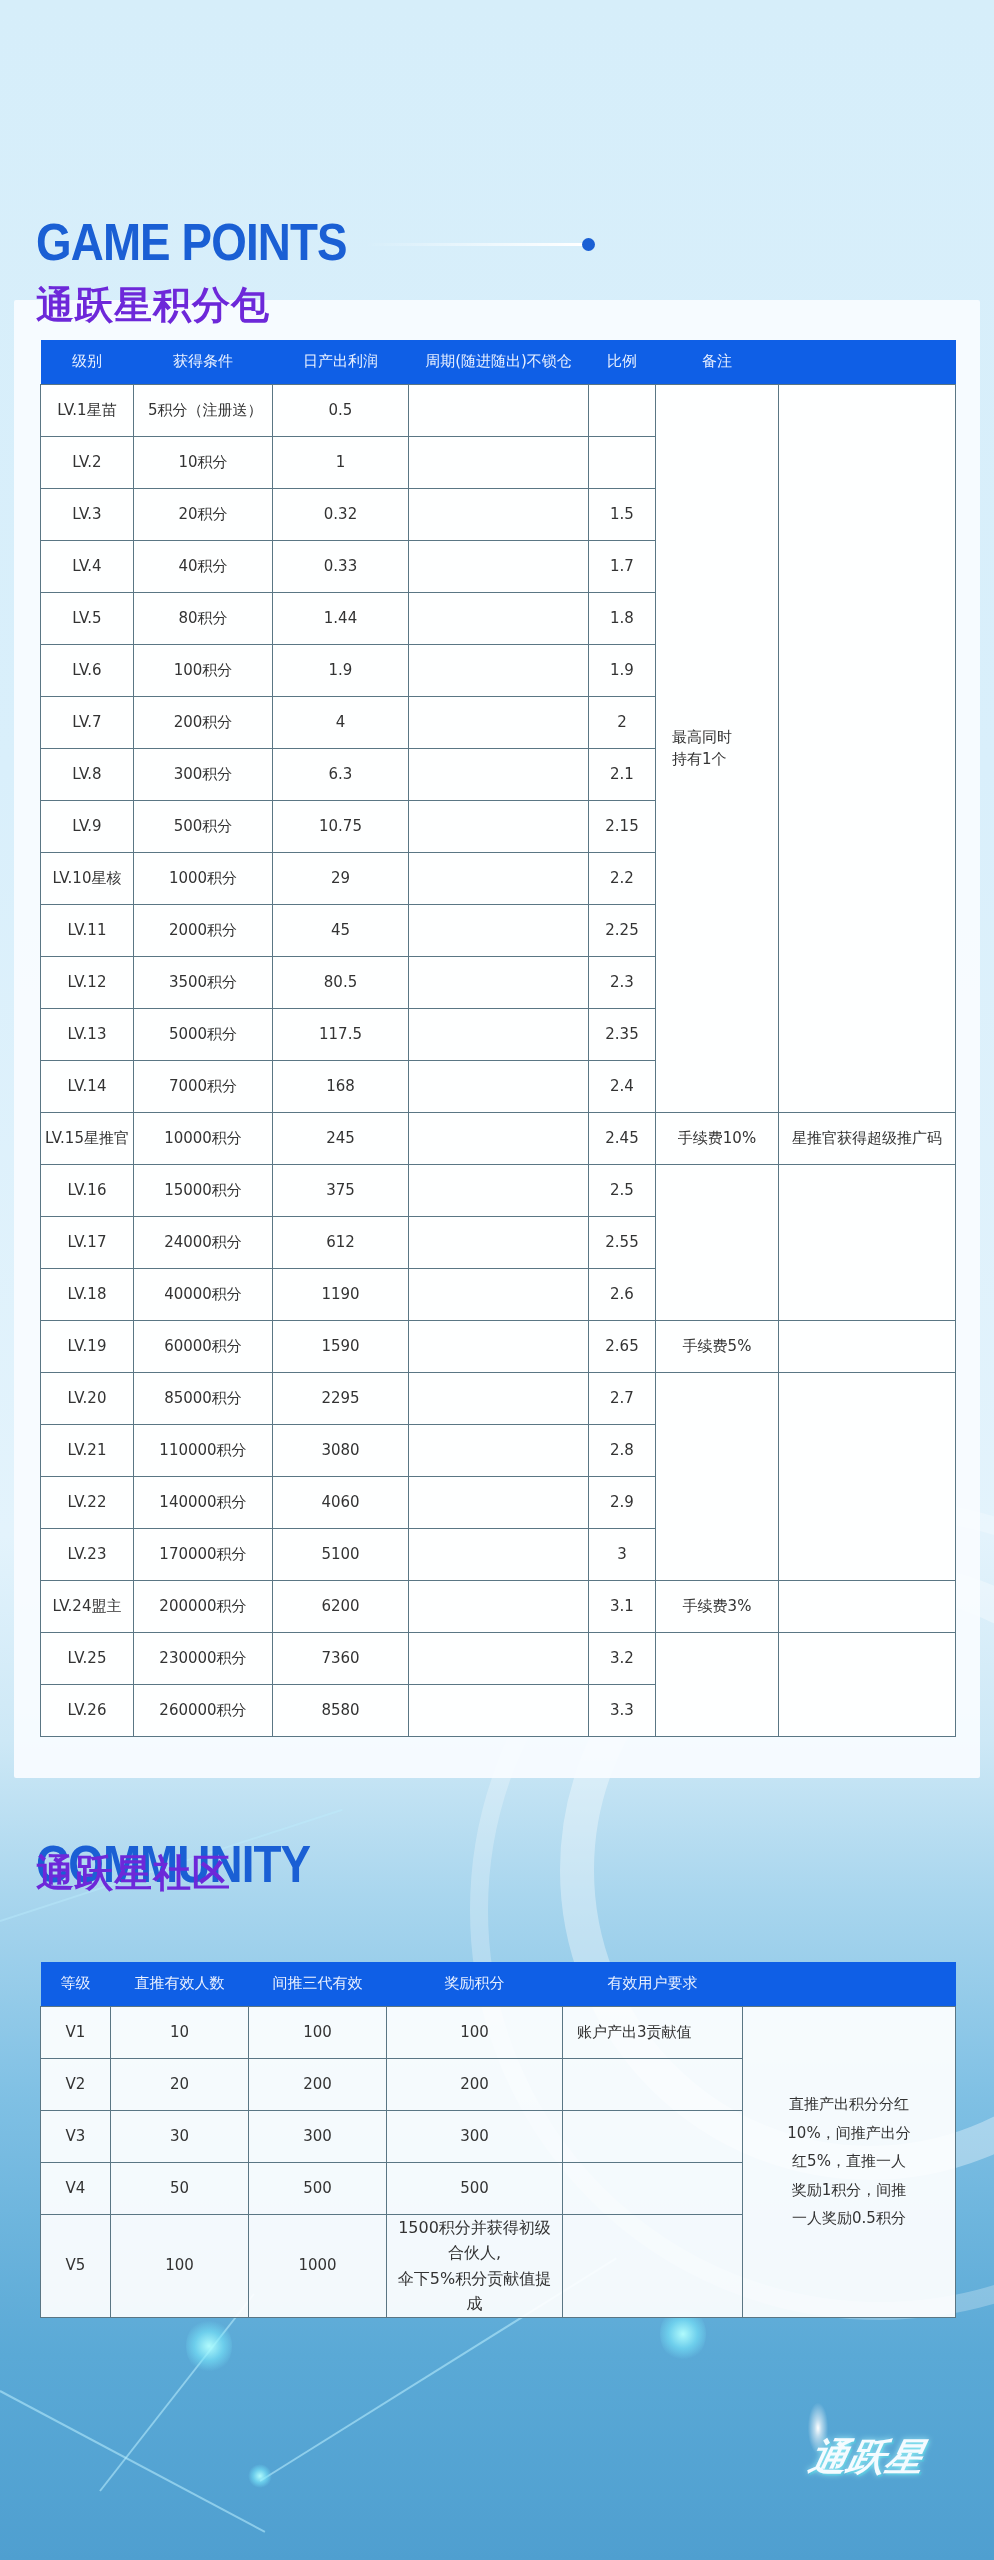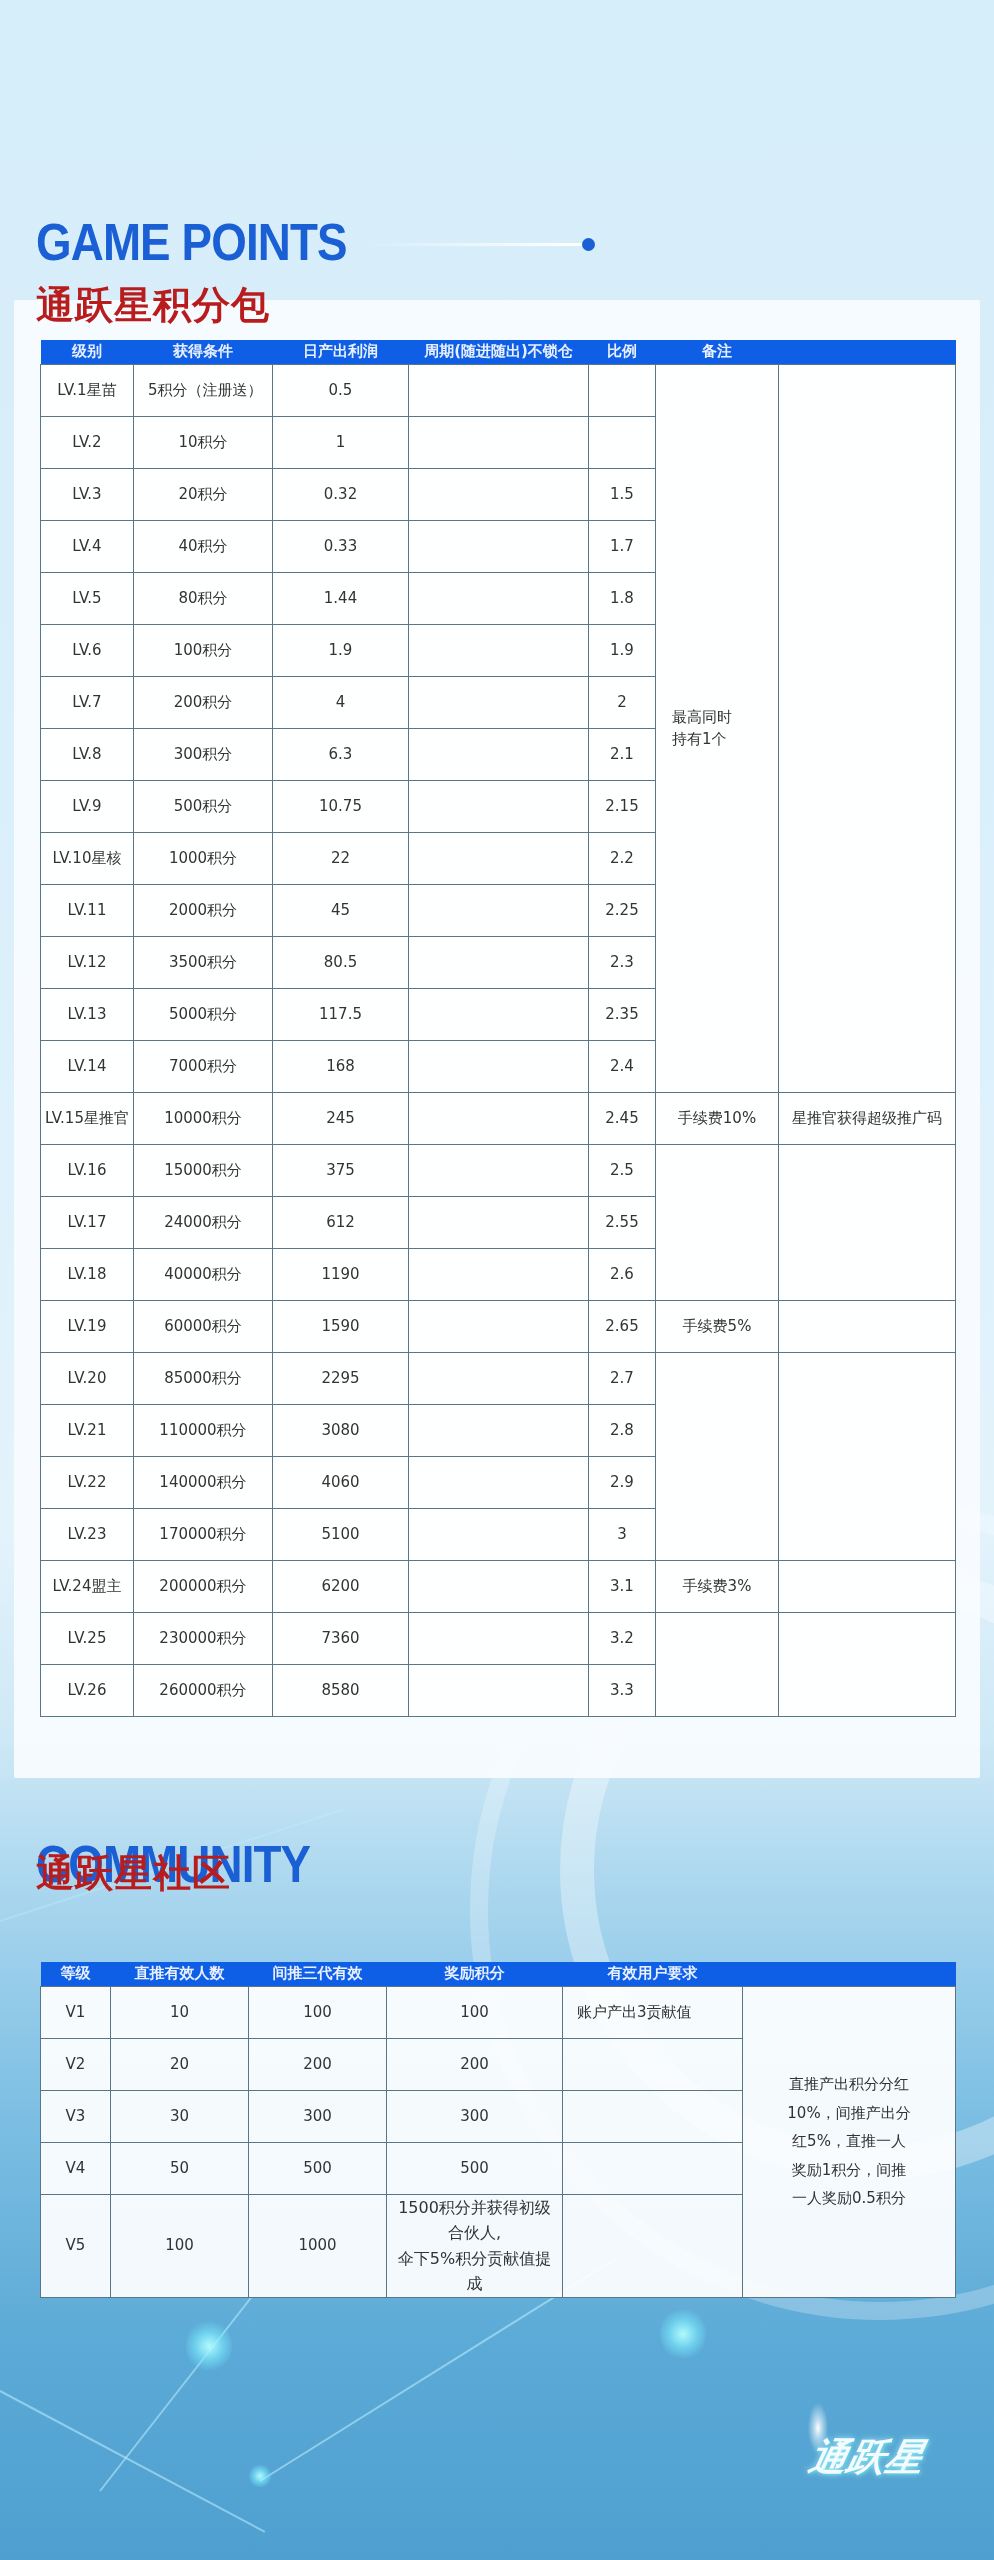--- a/index.html
+++ b/index.html
@@ -31,37 +31,37 @@
     }
     .title-en {
       position: absolute; left: 36px;
       font-family: "Liberation Sans", sans-serif; font-weight: bold;
       font-size: 52px; letter-spacing: -1px; color: #1a5fd4;
       transform: scaleX(0.88); transform-origin: left center;
     }
     .title-cn {
       position: absolute; left: 36px;
       font-family: "DejaVu Sans", sans-serif; font-weight: bold;
-      font-size: 38px; color: #b91c1c; letter-spacing: 1px;
+      font-size: 38px; color: #6d28d9; letter-spacing: 1px;
     }
     .deco-line {
       position: absolute; left: 365px; top: 243px; width: 218px; height: 3px;
       background: linear-gradient(90deg, rgba(255,255,255,0) 0%, #ffffff 100%);
     }
     .deco-dot {
       position: absolute; left: 582px; top: 238px; width: 13px; height: 13px;
       border-radius: 50%; background: #1a5fd4;
     }
     table.grid {
       position: absolute; border-collapse: collapse; table-layout: fixed;
       font-size: 15px; color: #333;
     }
     table.grid th {
-      background: #0f5fe6; color: #e8f0ff; font-weight: bold;
-      font-size: 15px; height: 24px; text-align: center;
+      background: #0f5fe6; color: #e8f0ff; font-weight: normal;
+      font-size: 15px; height: 44px; text-align: center;
       border: none;
     }
     table.grid td {
       height: 52px; text-align: center; vertical-align: middle;
       border: 1.5px solid #5a7684; background: rgba(255,255,255,0.85);
       padding: 0 4px; line-height: 1.5;
     }
     #tbl-points { left: 40px; top: 340px; width: 915px; }
     #tbl-community { left: 40px; top: 1962px; width: 915px; }
     #tbl-community td { background: rgba(255,255,255,0.92); }
@@ -187,21 +187,21 @@
       <tr>
         <td>LV.9</td>
         <td>500积分</td>
         <td>10.75</td>
         <td></td>
         <td>2.15</td>
       </tr>
       <tr>
         <td>LV.10星核</td>
         <td>1000积分</td>
-        <td>22</td>
+        <td>29</td>
         <td></td>
         <td>2.2</td>
       </tr>
       <tr>
         <td>LV.11</td>
         <td>2000积分</td>
         <td>45</td>
         <td></td>
         <td>2.25</td>
       </tr>

